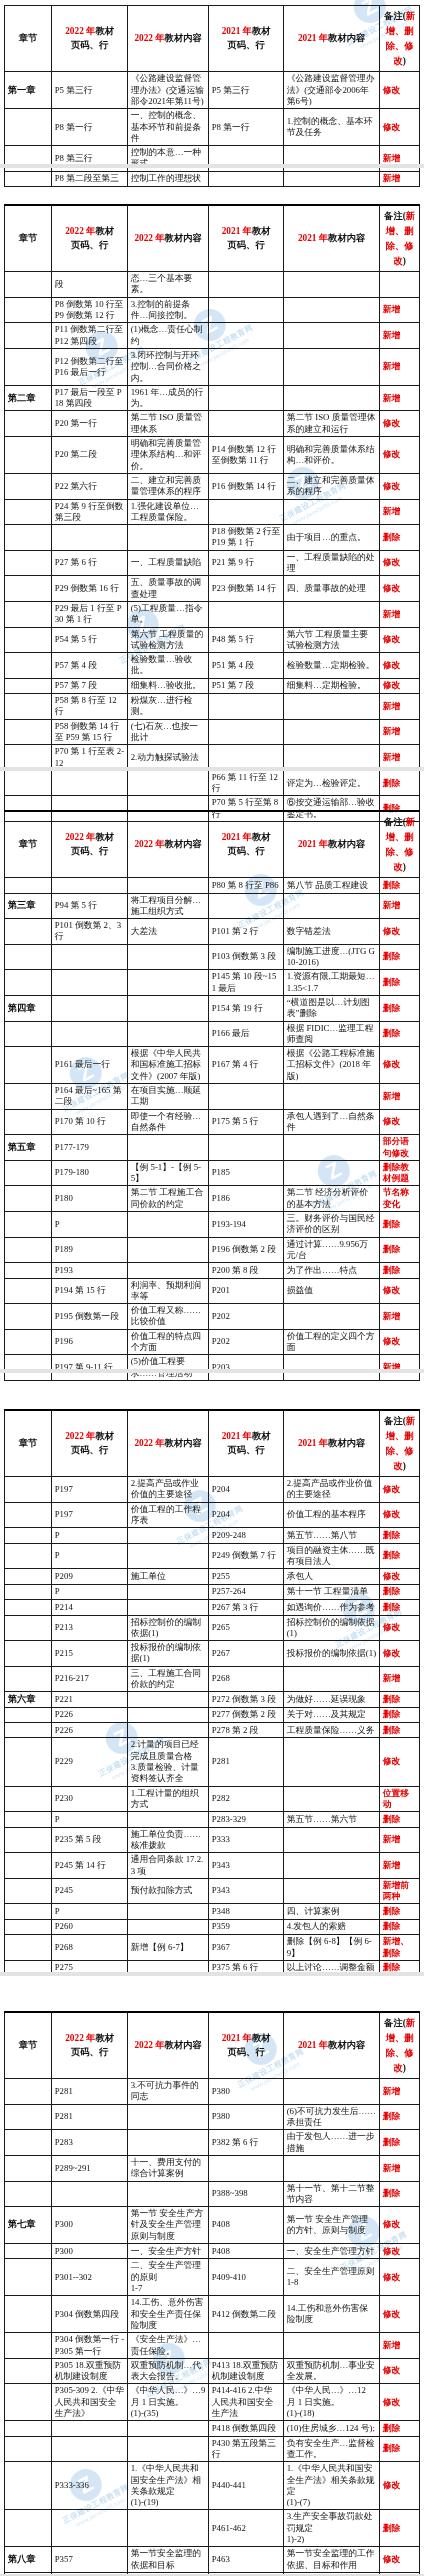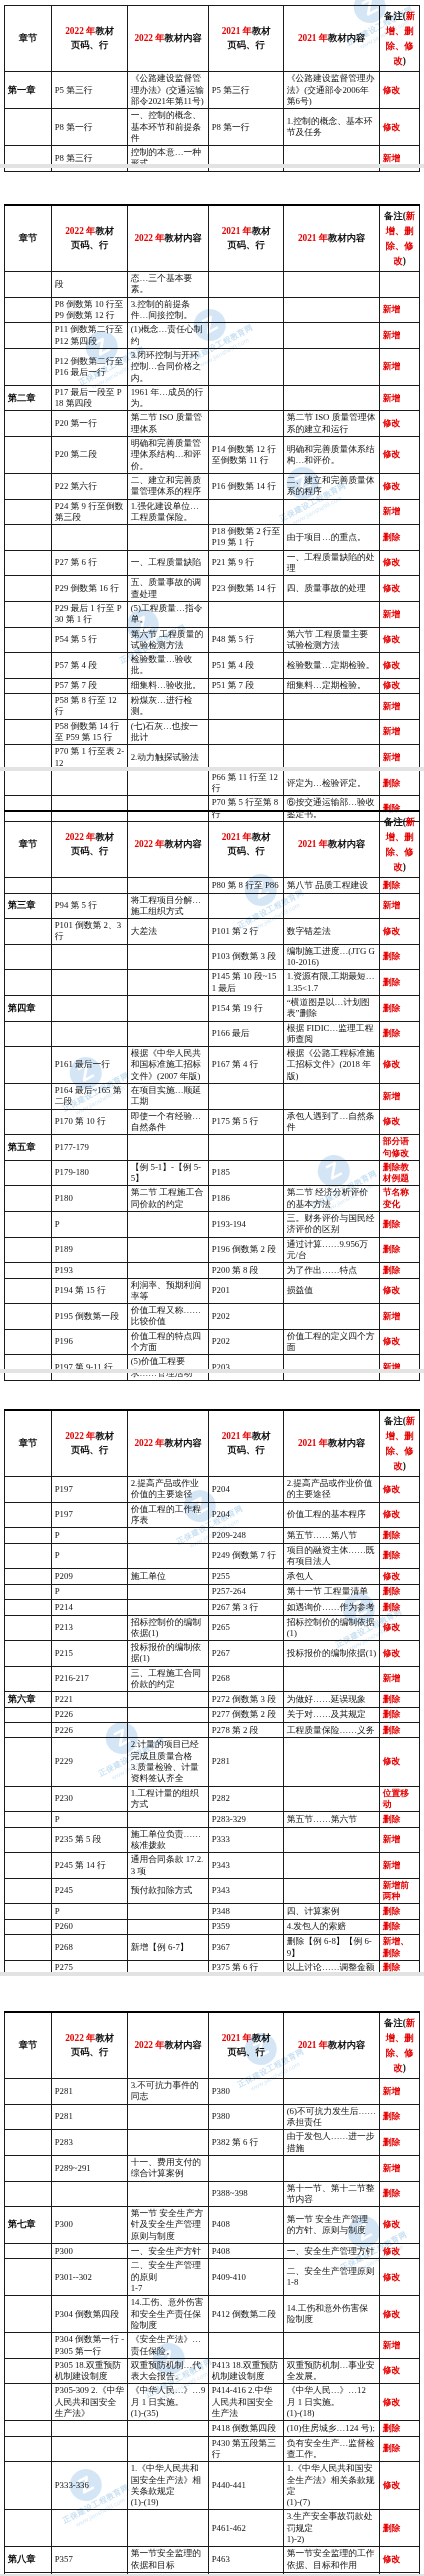--- a/index.html
+++ b/index.html
@@ -149,20 +149,28 @@
             <td class="remark">修改</td>
           </tr>
           <tr>
             <td class="chapter"></td>
             <td class="pagecol">P8 第三行</td>
             <td class="content">控制的本意…一种形式,</td>
             <td class="pagecol"></td>
             <td class="content"></td>
             <td class="remark">新增</td>
           </tr>
+          <tr>
+            <td class="chapter"></td>
+            <td class="pagecol">P8 第二段至第三</td>
+            <td class="content">控制工作的理想状</td>
+            <td class="pagecol"></td>
+            <td class="content"></td>
+            <td class="remark">新增</td>
+          </tr>
         </tbody>
     </table>
   </section>
 
   <section class="page" style="top: 204px;">
     <table class="page-table">
       <colgroup>
         <col class="w1">
           <col class="w2">
           <col class="w3">

